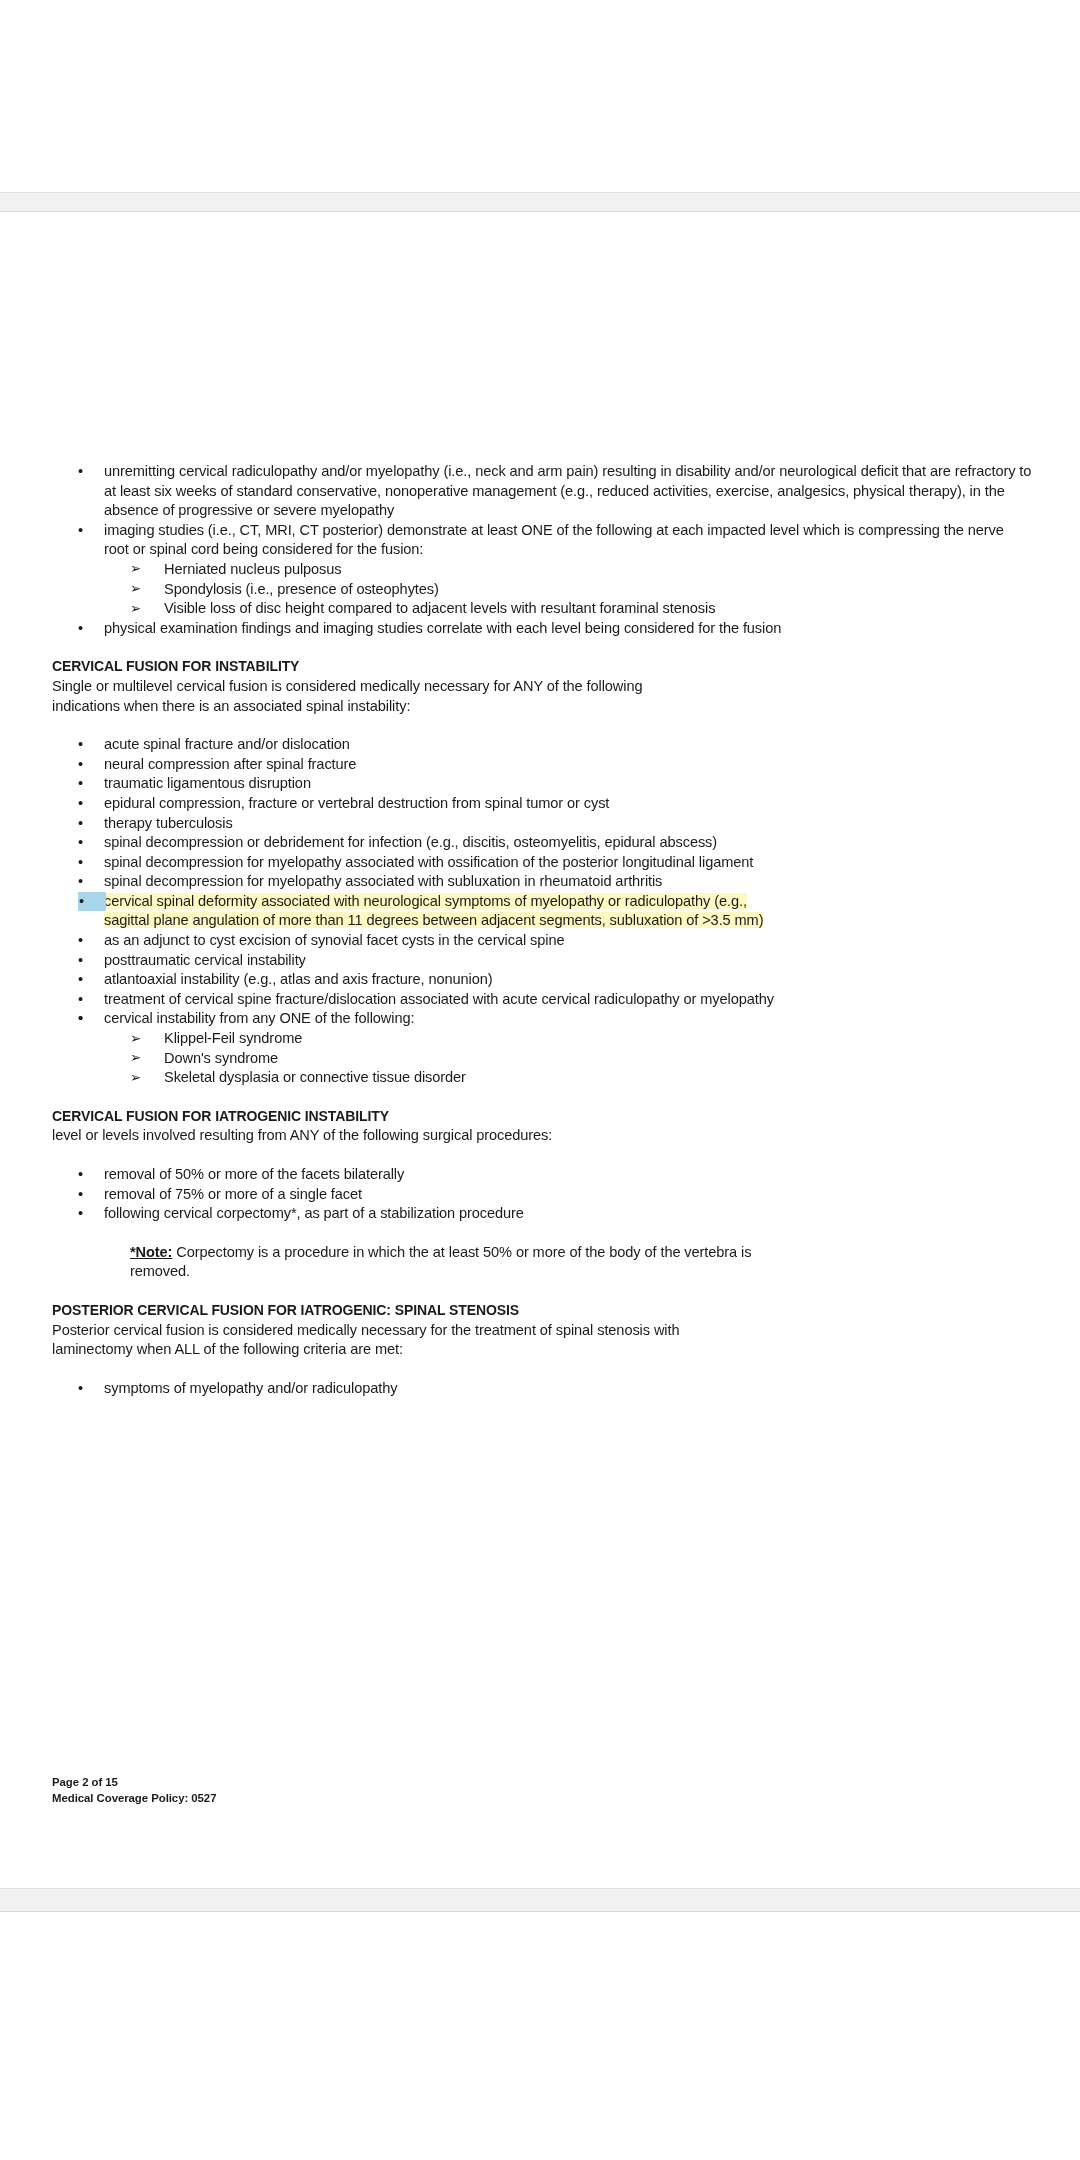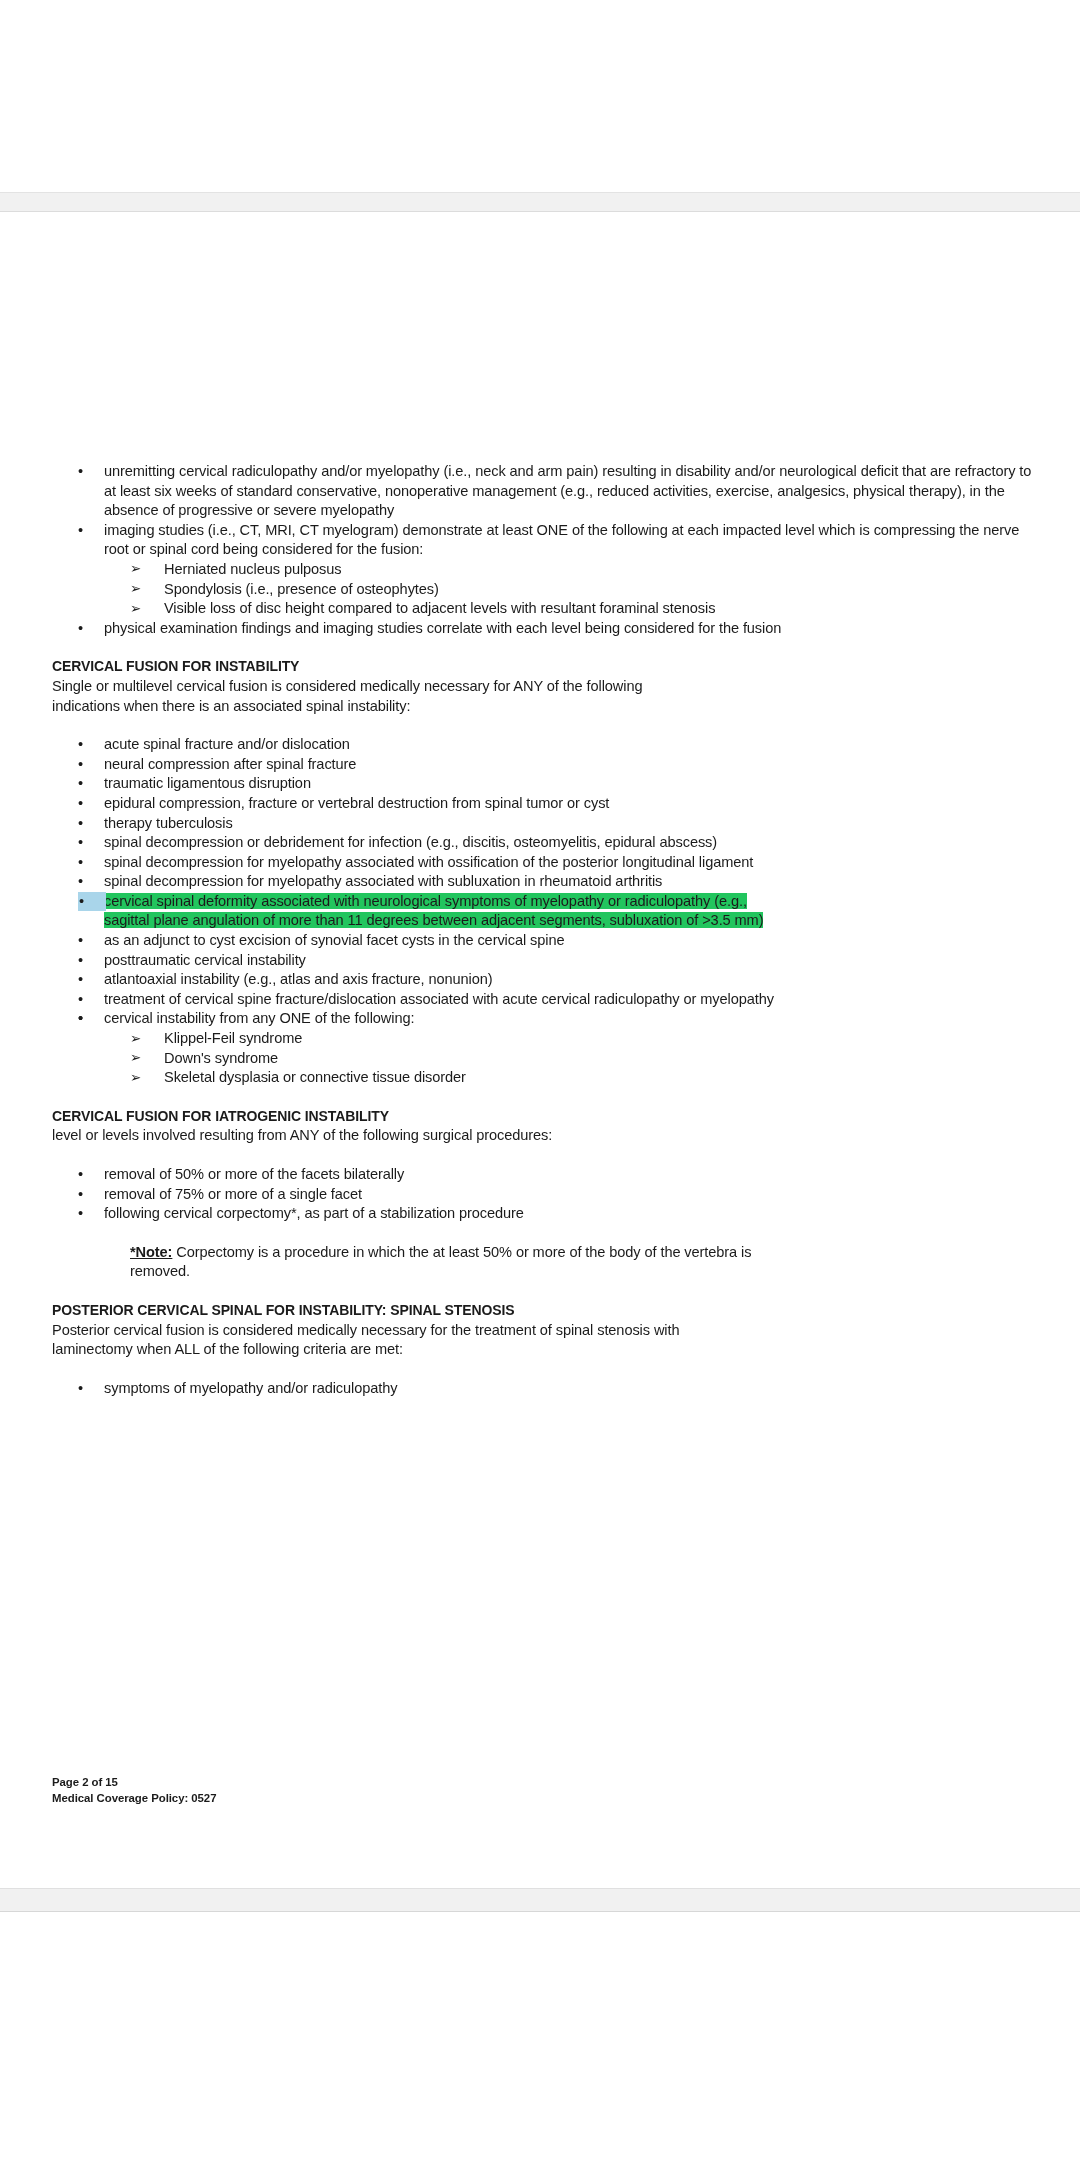--- a/index.html
+++ b/index.html
@@ -114,21 +114,21 @@
   }
   .note-label {
     font-weight: bold;
     text-decoration: underline;
     margin-top: 11px;
   }
   li.hl-row {
     background: transparent;
   }
   li.hl-row .hl-text {
-    background: #22c55e;
+    background: #fef9c3;
     box-decoration-break: clone;
     -webkit-box-decoration-break: clone;
   }
   li.hl-row .bullet {
     background: #a9d5ea;
     padding: 0 2px 0 1px;
     left: 24px;
   }
   li.hl-row .hl-pad-left {
     position: absolute;
@@ -163,21 +163,21 @@
 <div class="doc">
   <div class="content">
 
     <ul class="lvl1">
       <li>
         <span class="bullet">•</span>
         <span>unremitting cervical radiculopathy and/or myelopathy (i.e., neck and arm pain) resulting in disability and/or neurological deficit that are refractory to at least six weeks of standard conservative, nonoperative management (e.g., reduced activities, exercise, analgesics, physical therapy), in the absence of progressive or severe myelopathy</span>
       </li>
       <li>
         <span class="bullet">•</span>
-        <span>imaging studies (i.e., CT, MRI, CT myelogram) demonstrate at least ONE of the following at each impacted level which is compressing the nerve root or spinal cord being considered for the fusion:</span>
+        <span>imaging studies (i.e., CT, MRI, CT posterior) demonstrate at least ONE of the following at each impacted level which is compressing the nerve root or spinal cord being considered for the fusion:</span>
       </li>
     </ul>
 
     <ul class="lvl2">
       <li>
         <span class="arrow">➢</span>
         <span>Herniated nucleus pulposus</span>
       </li>
       <li>
         <span class="arrow">➢</span>
@@ -310,21 +310,21 @@
     <div class="gap-md"></div>
 
     <div class="note-block">
       <span class="note-label">*Note:</span>
       <span>Corpectomy is a procedure in which the at least 50% or more of the body of the vertebra is</span><br>
       <span>removed.</span>
     </div>
 
     <div class="gap-md"></div>
 
-    <div class="section-head">POSTERIOR CERVICAL SPINAL FOR INSTABILITY: SPINAL STENOSIS</div>
+    <div class="section-head">POSTERIOR CERVICAL FUSION FOR IATROGENIC: SPINAL STENOSIS</div>
     <div class="section-lead">Posterior cervical fusion is considered medically necessary for the treatment of spinal stenosis with</div>
     <div class="section-lead">laminectomy when ALL of the following criteria are met:</div>
 
     <div class="gap-md"></div>
 
     <ul class="lvl1">
       <li>
         <span class="bullet">•</span>
         <span>symptoms of myelopathy and/or radiculopathy</span>
       </li>

